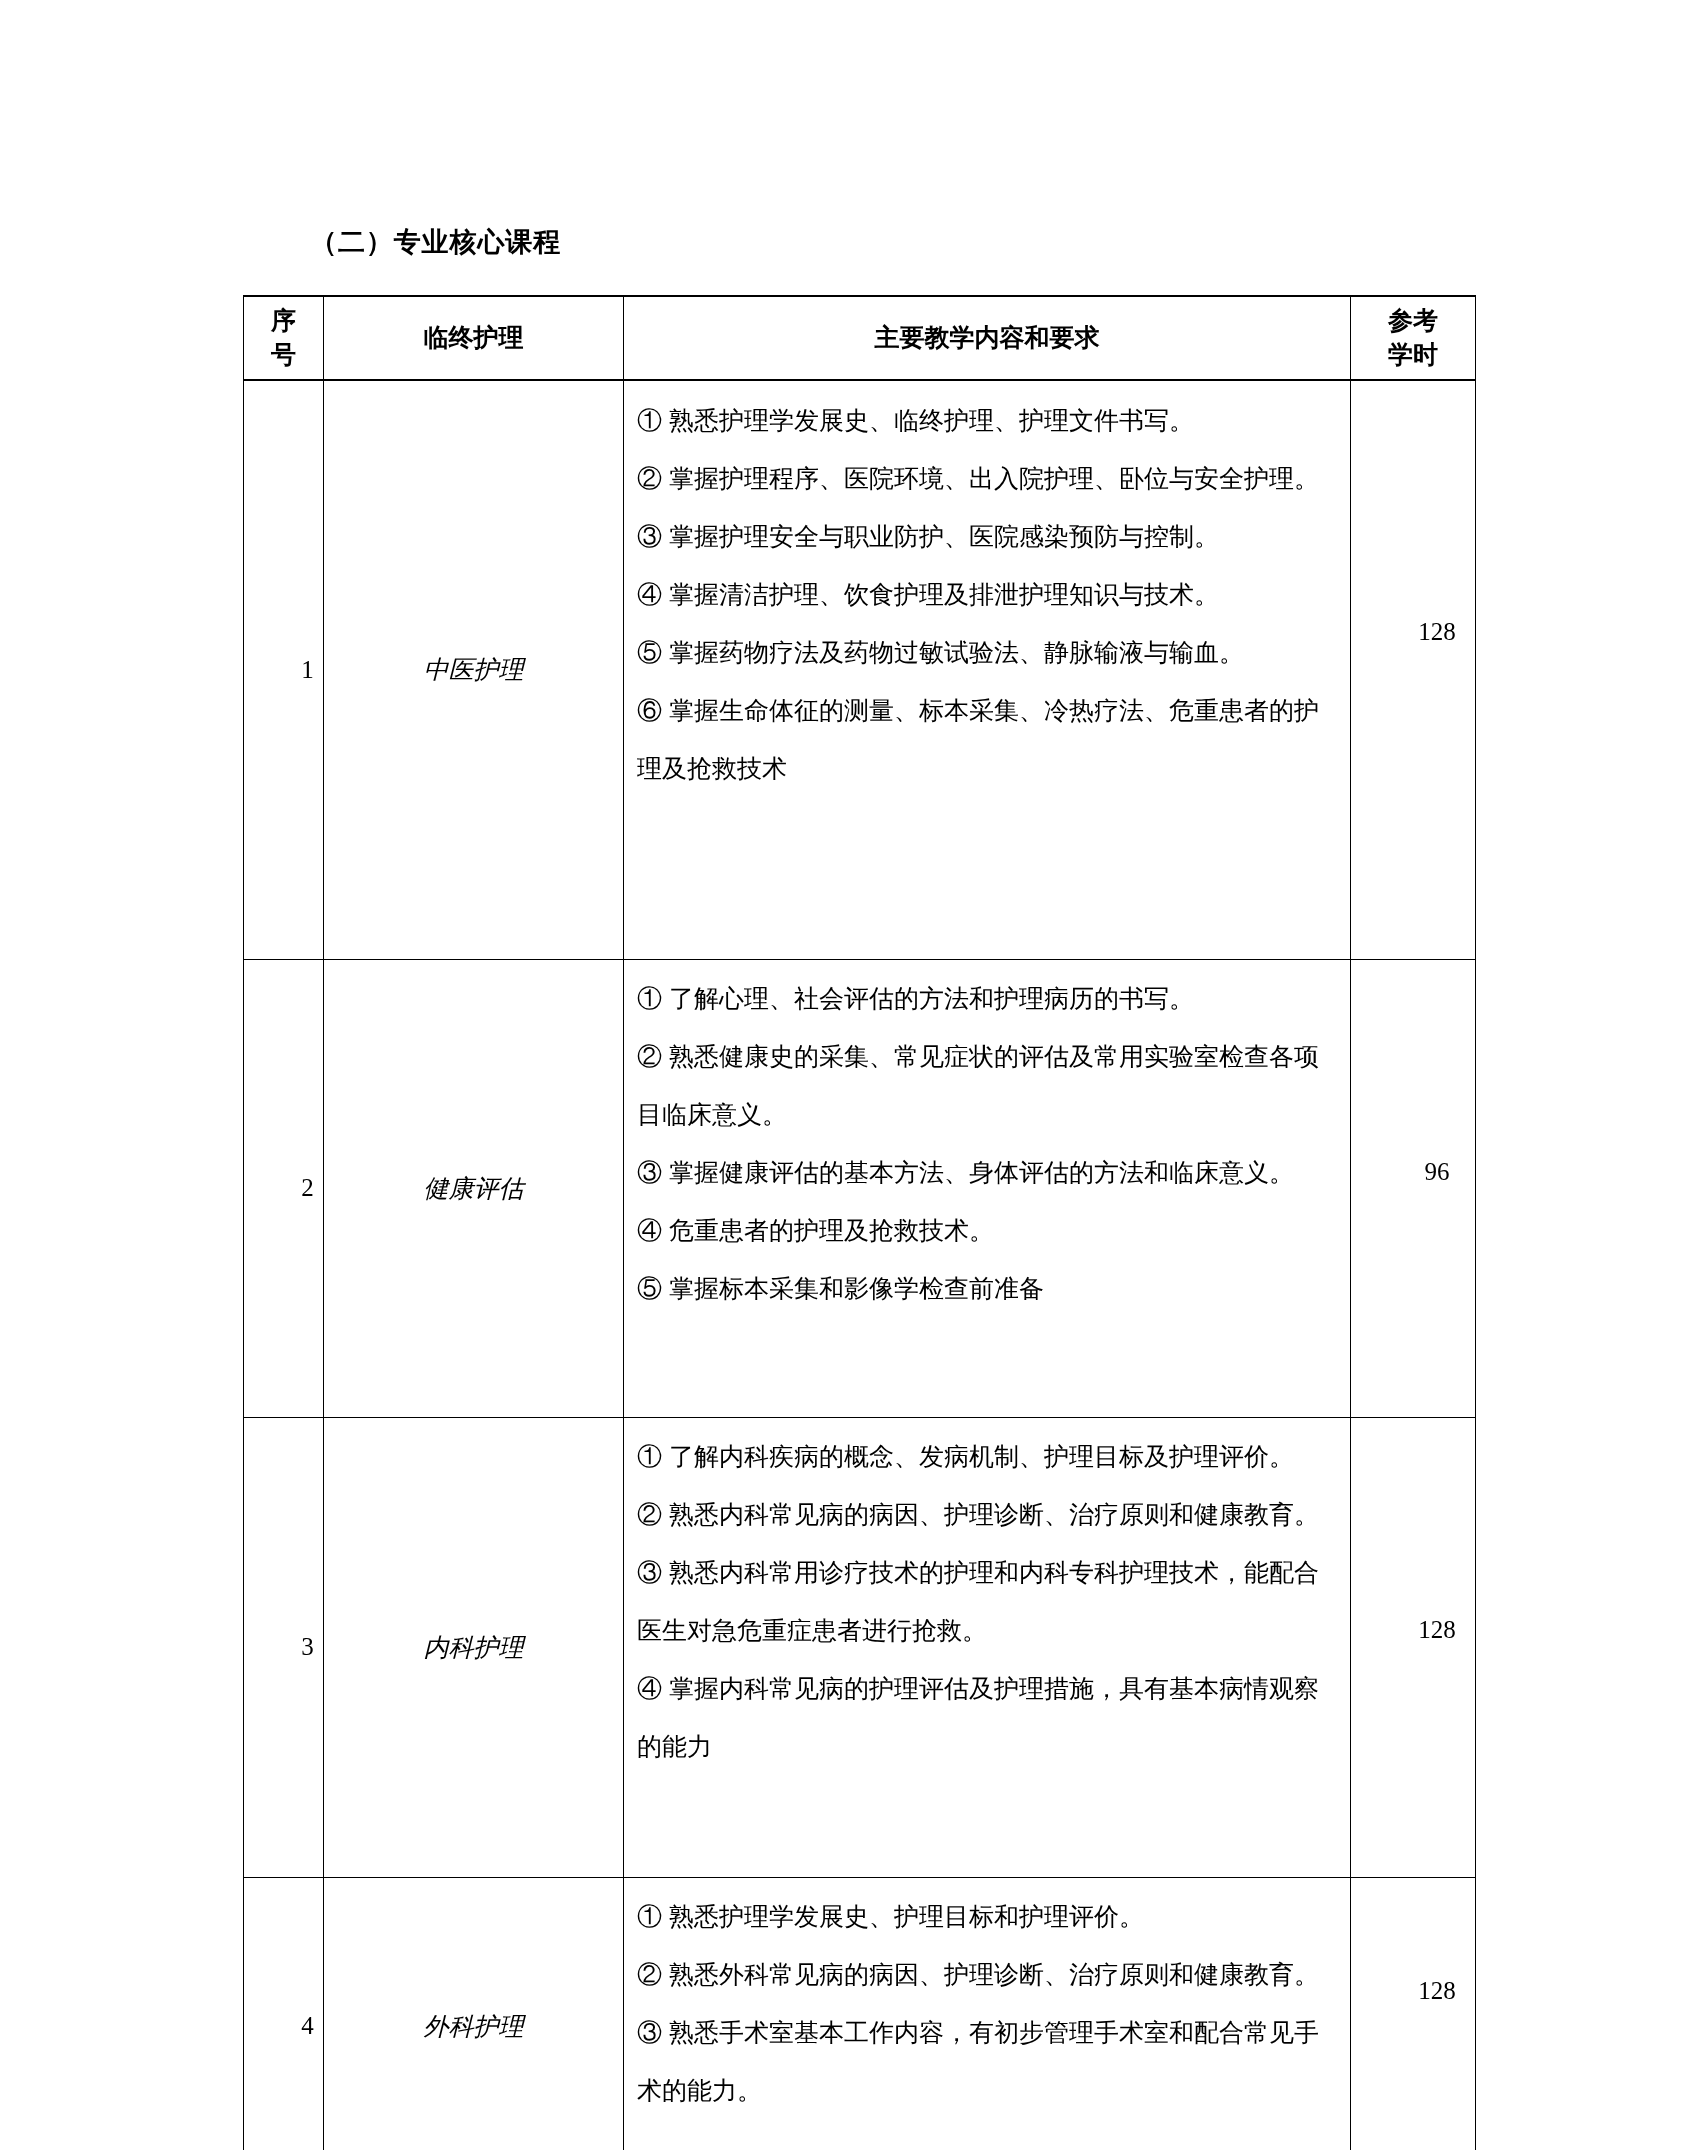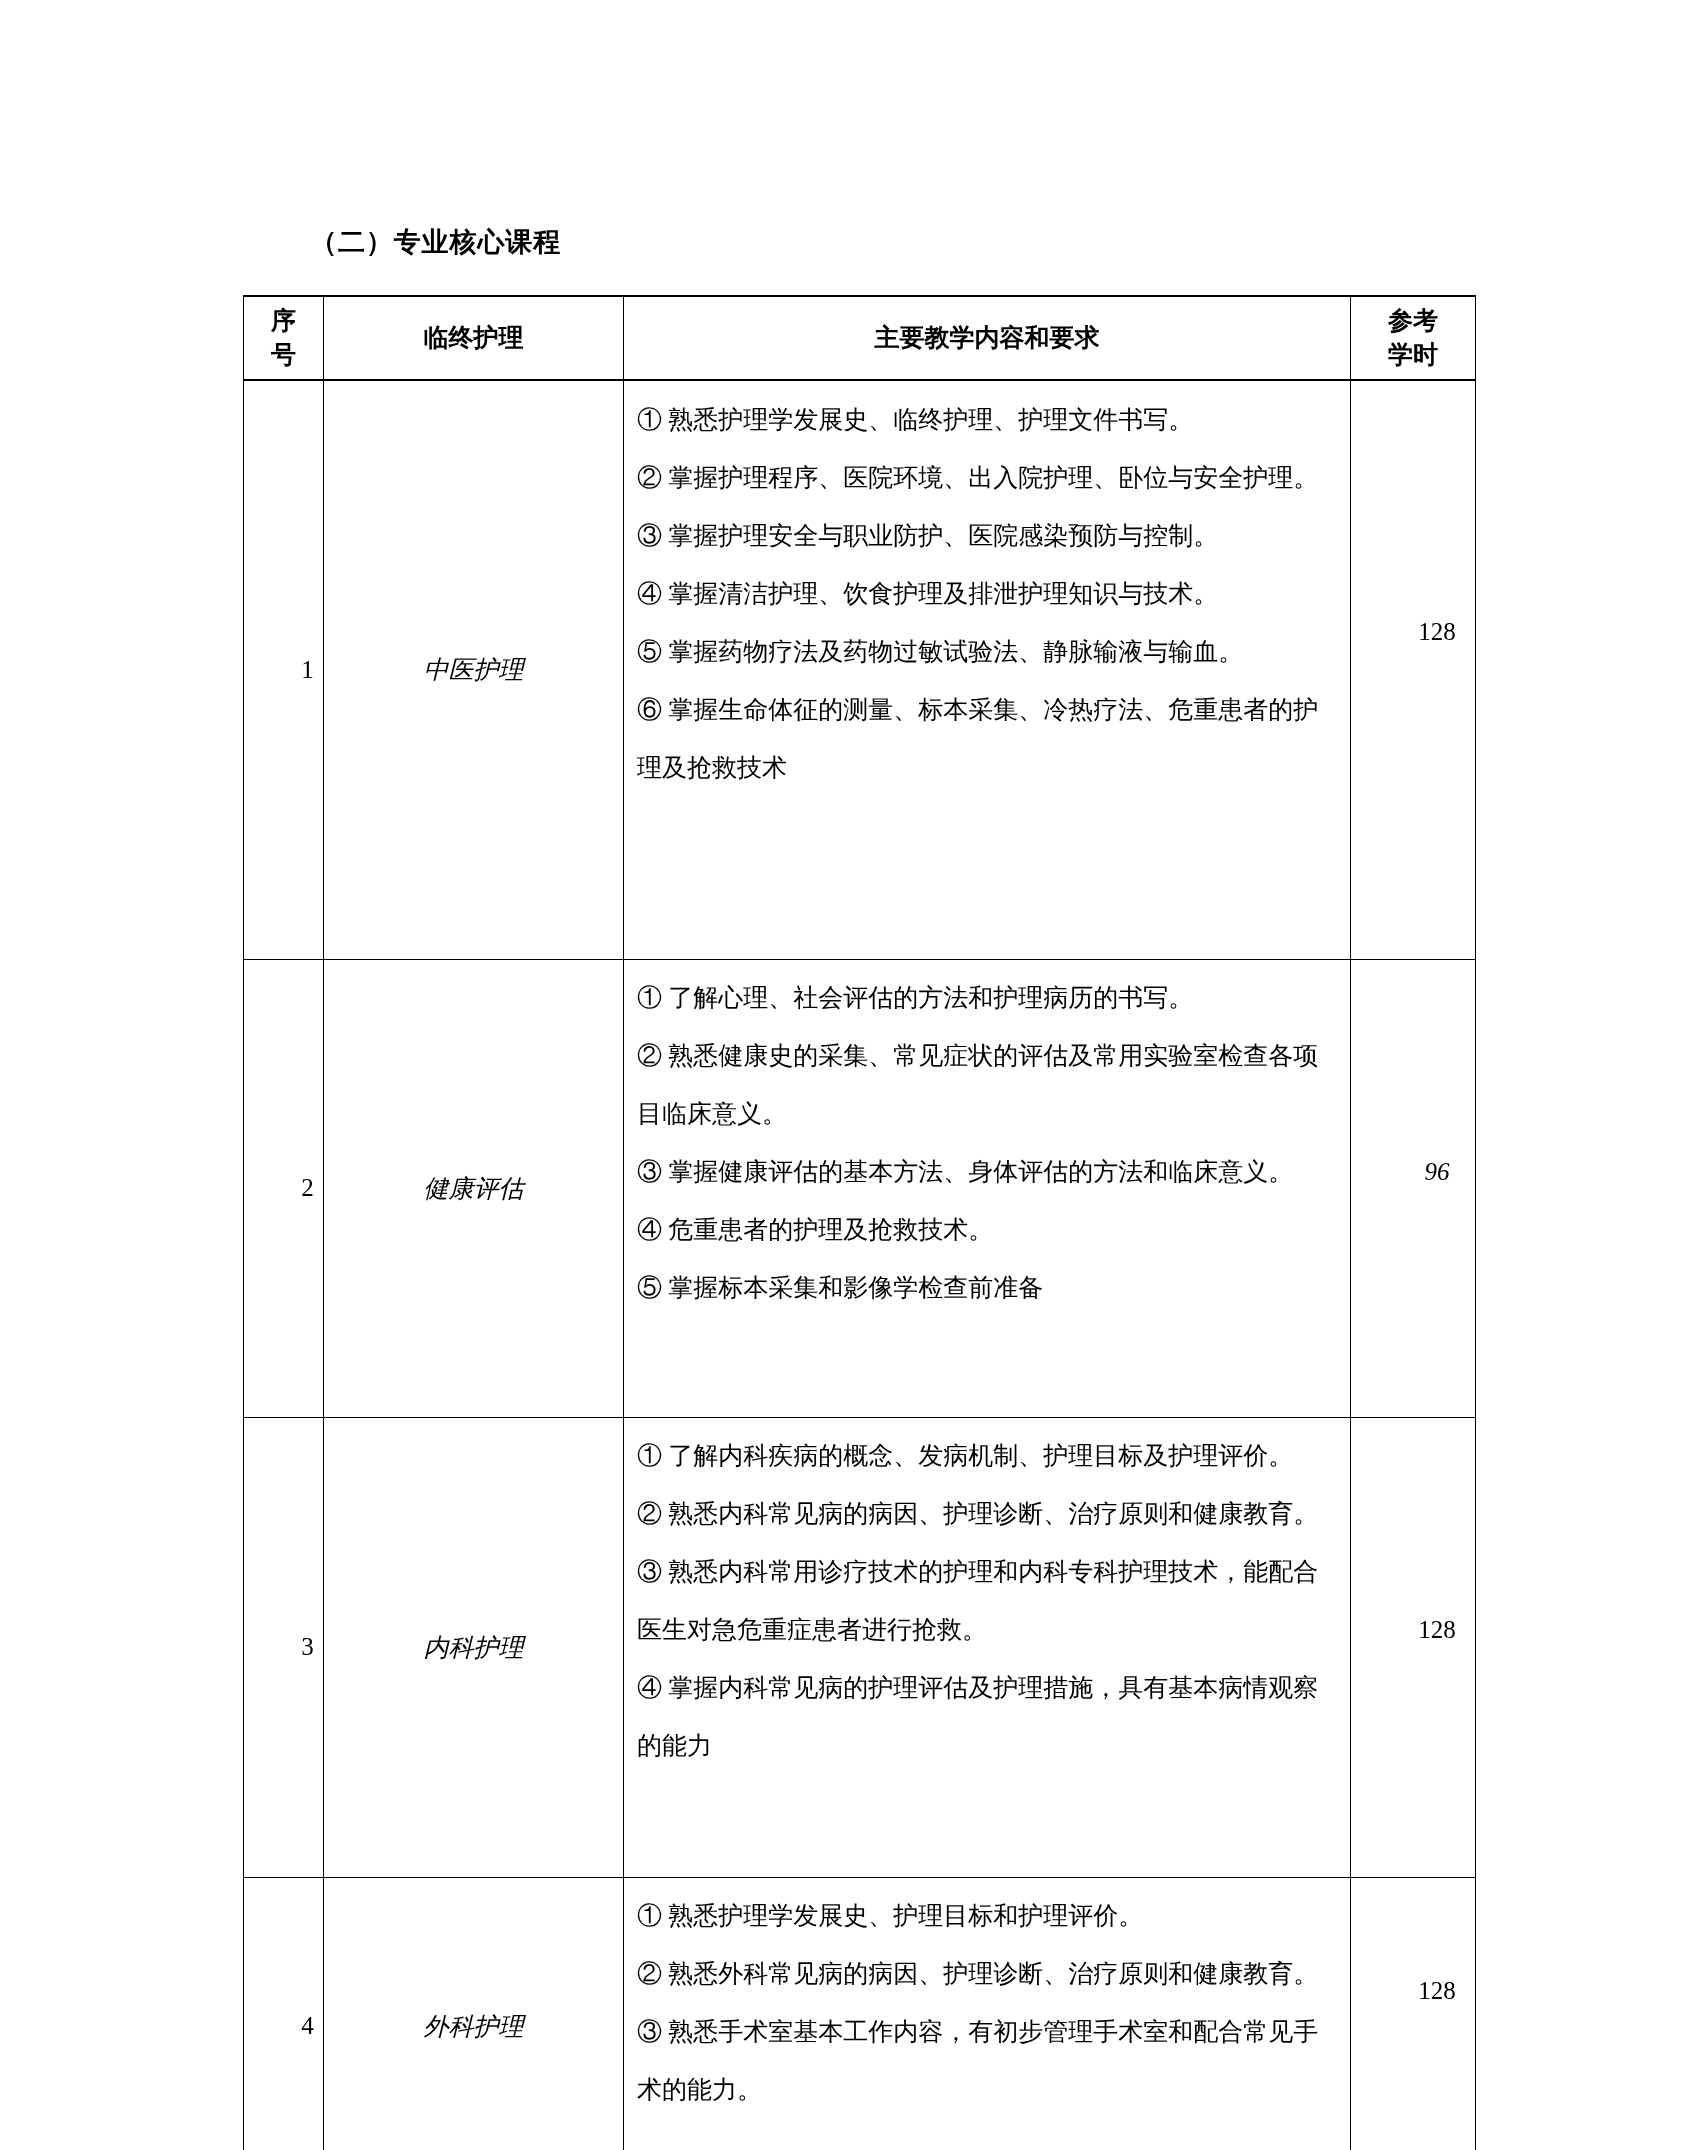--- a/index.html
+++ b/index.html
@@ -40,29 +40,29 @@
   }
   .course-table td.name {
     font-size: 25px; font-family: "DejaVu Sans", "Liberation Sans", sans-serif; font-style: italic;
   }
   .course-table td.hours { vertical-align: top; }
   .course-table td.hours span { display: block; }
   .course-table td.content {
     text-align: left; vertical-align: top;
     padding: 9.5px 13px 8.6px 13px;
     font-size: 25px; line-height: 58px;
-    font-family: Liberation Serif, serif;
+    font-family: Liberation Sans, sans-serif;
   }
   .course-table td.content p { margin: 0; }
   tr.row-1 { height: 579px; }
   tr.row-2 { height: 458px; }
   tr.row-3 { height: 460px; }
   tr.row-4 { height: 299px; }
   tr.row-1 td.hours span { padding-top: 237px; }
-  tr.row-2 td.hours span { padding-top: 198px; font-style: italic; }
+  tr.row-2 td.hours span { padding-top: 198px; }
   tr.row-3 td.hours span { padding-top: 198px; }
   tr.row-4 td.hours span { padding-top: 99px; }
   .hdr-two-line span { display: block; }
 </style>
 </head>
 <body>
 
 <div class="section-title">（二）专业核心课程</div>
 
 <table class="course-table">

